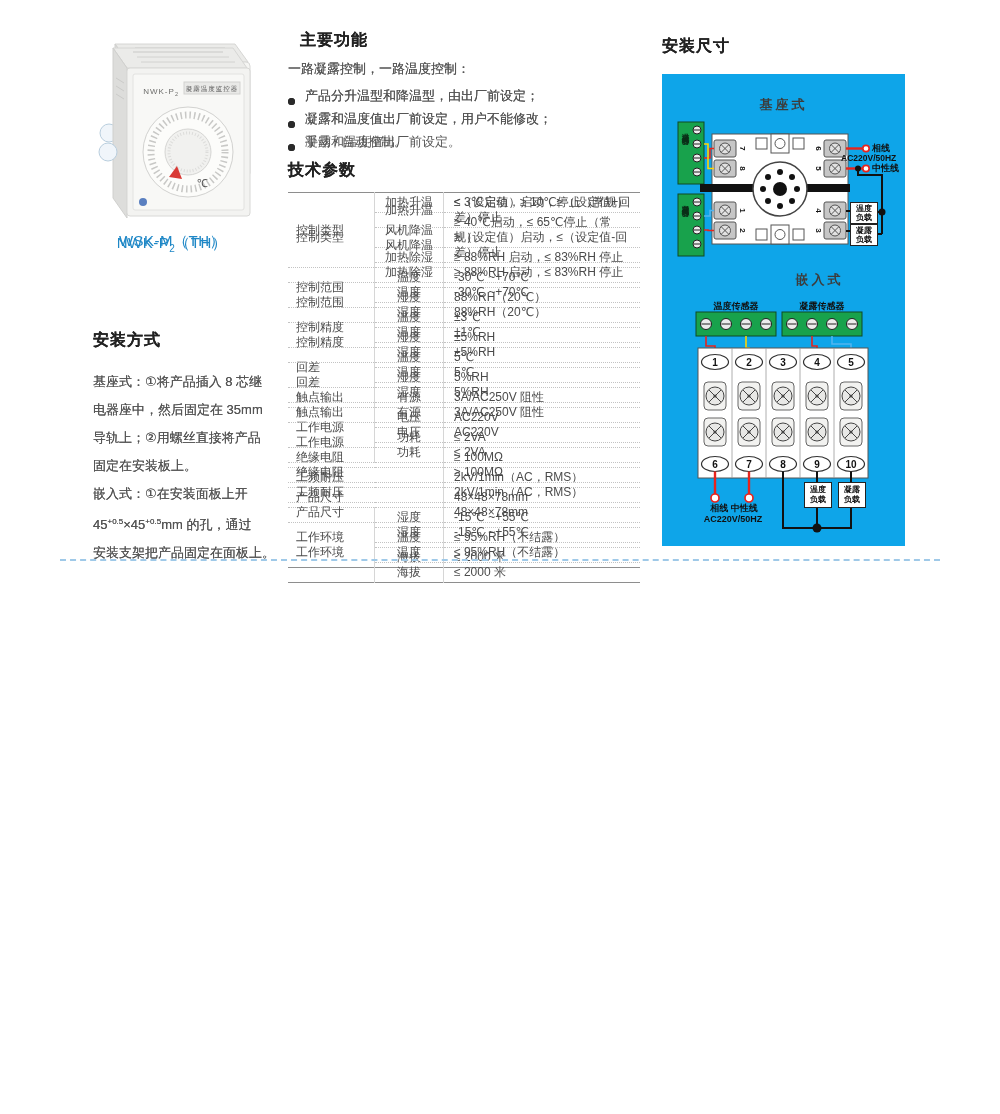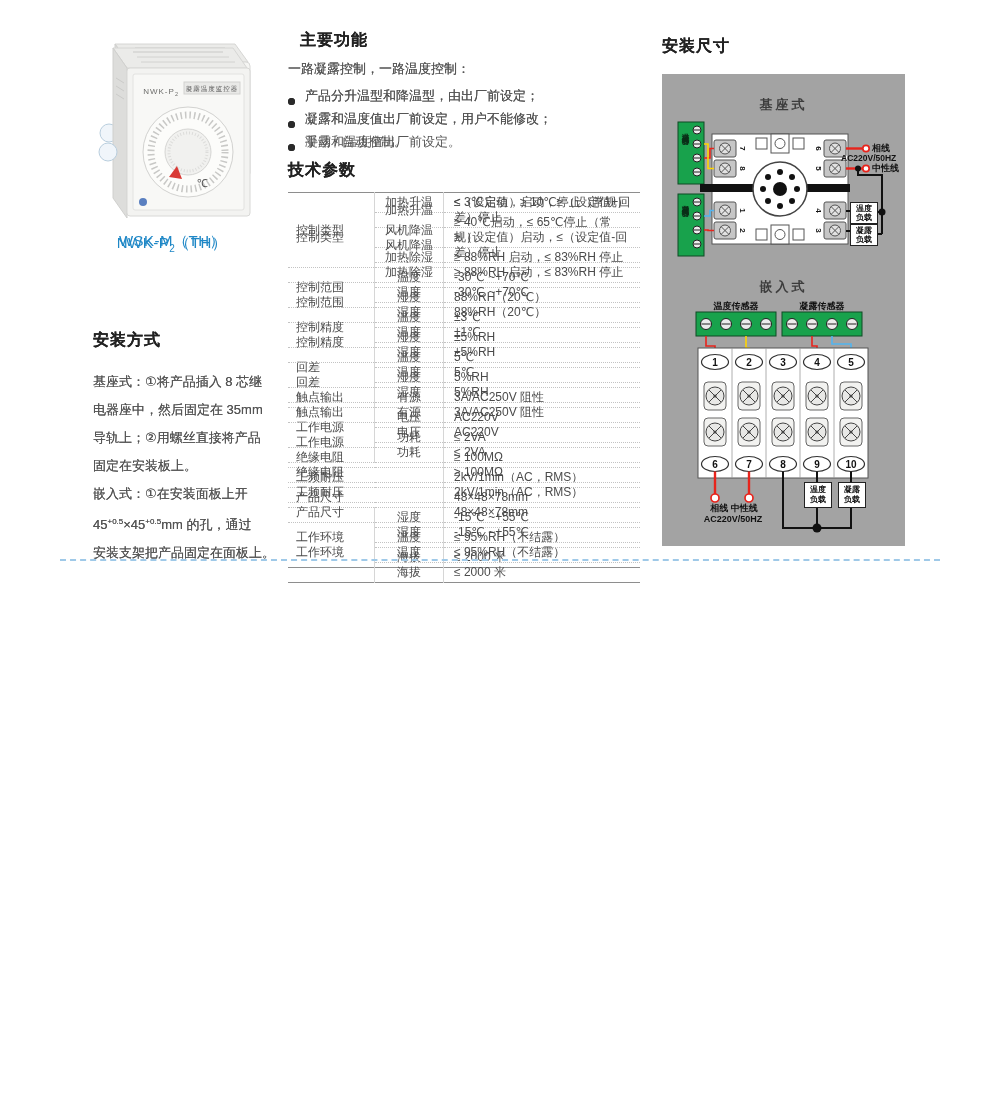--- a/index.html
+++ b/index.html
@@ -36,24 +36,24 @@
   .params{position:absolute;left:288px;top:192px;width:352px;border-collapse:collapse;
     font-size:12px;color:#4a4a4a;border-top:1px solid #8e8e8e;border-bottom:1px solid #8e8e8e;}
   .params td{border-top:1px dotted #c3c3c3;padding:2px 6px;height:14px;line-height:15px;}
   .params tr:first-child td{border-top:none;}
   .params td.g{width:72px;padding-left:8px;}
   .params td.k{border-left:1px solid #d6d6d6;text-align:center;width:56px;}
   .params td.v{border-left:1px solid #d6d6d6;padding-left:10px;}
 
   
   .h-dims{position:absolute;left:662px;top:36px;}
-  .panel{position:absolute;left:662px;top:74px;width:243px;height:472px;background:#a3a3a3;}
+  .panel{position:absolute;left:662px;top:74px;width:243px;height:472px;background:#0ea5e9;}
   .ptitle{position:absolute;width:100%;text-align:center;font-size:13px;font-weight:600;
     color:#3c3c3c;letter-spacing:3px;}
-  .ptitle.base{top:22px;} .ptitle.embed{top:204px;}
+  .ptitle.base{top:22px;} .ptitle.embed{top:197px;margin-left:36px;}
   .diagram{position:absolute;}
   .diag-base{left:2px;top:44px;width:240px;height:158px;}
   .diag-embed{left:16px;top:226px;width:211px;height:240px;}
   .diagram svg{position:absolute;left:0;top:0;}
 
   .vlabel{position:absolute;writing-mode:vertical-rl;text-orientation:upright;
     font-size:7.5px;font-weight:bold;color:#0b2e18;line-height:10px;letter-spacing:1px;}
   .wl{position:absolute;font-size:9px;font-weight:bold;color:#111;white-space:nowrap;}
   .hl{position:absolute;text-align:center;font-size:9px;font-weight:bold;color:#111;white-space:nowrap;}
   .loadbox{position:absolute;width:26px;border:1px solid #222;background:#fff;

